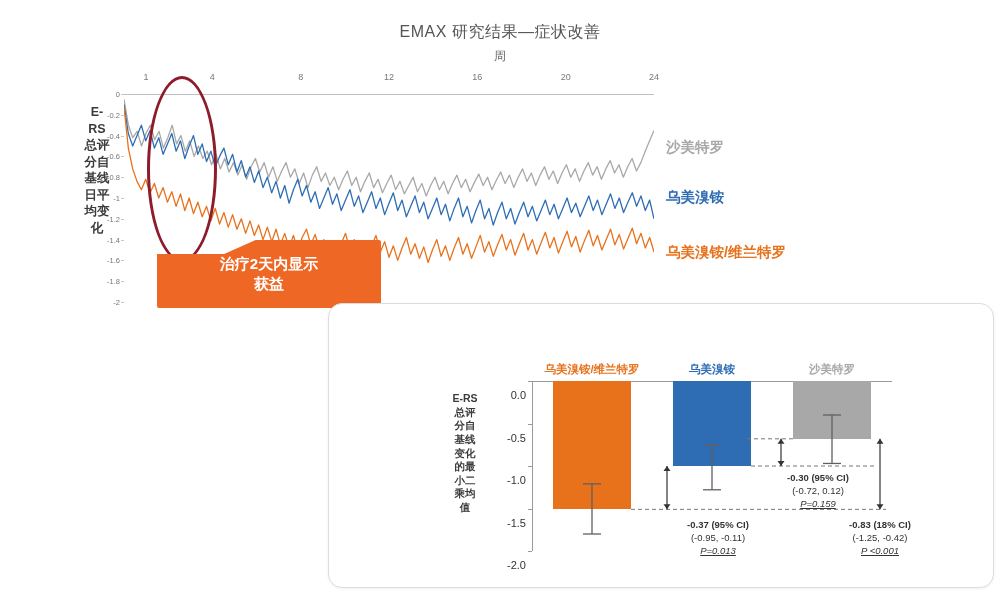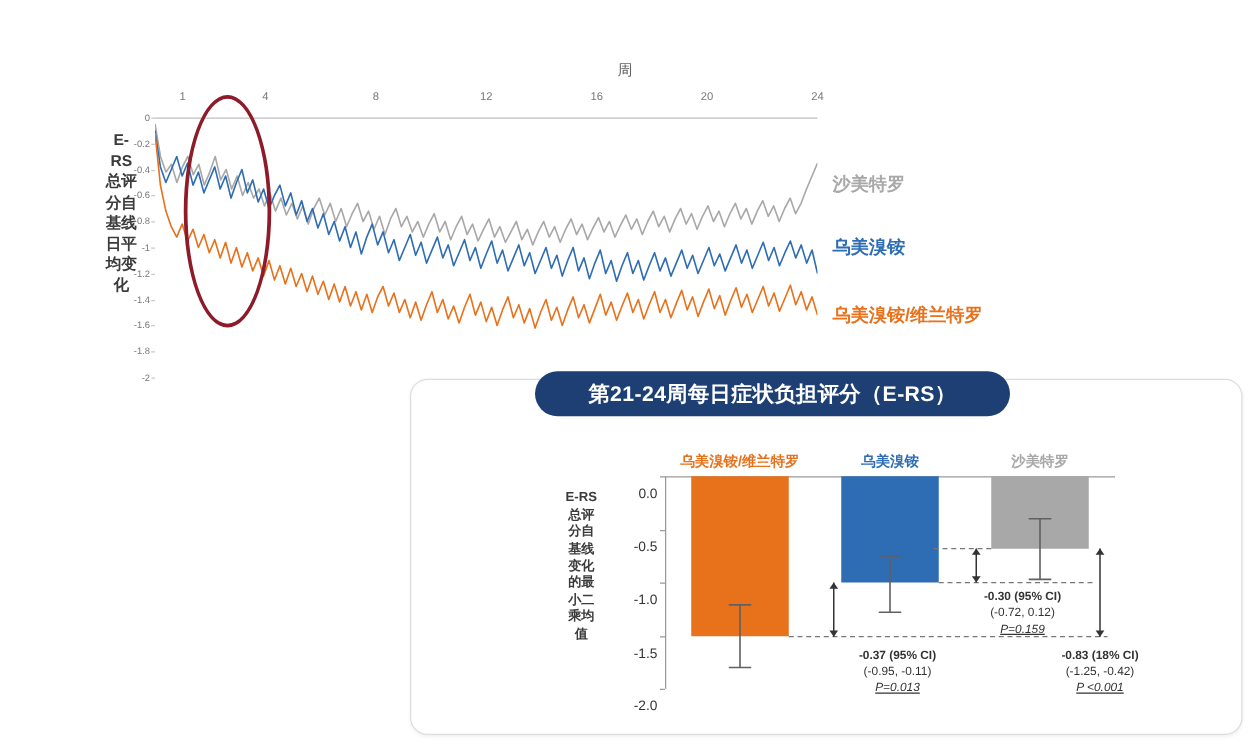--- a/index.html
+++ b/index.html
@@ -98,20 +98,21 @@
     transform:translateX(-50%);white-space:nowrap;
   }
   .stat-block .b{font-weight:bold;}
   .stat-block .p{font-style:italic;text-decoration:underline;}
 </style>
 </head>
 <body>
 
 <div class="stage">
 
+  <div class="main-title">EMAX 研究结果—症状改善</div>
   <div class="weeks-label">周</div>
 
   <div class="ylab-main">
     <span>E-RS</span>
     <span>总评</span>
     <span>分自</span>
     <span>基线</span>
     <span>日平</span>
     <span>均变</span>
     <span>化</span>
@@ -154,27 +155,32 @@
       </div>
     <svg id="mainSvg" width="530" height="208" style="position:absolute;left:0;top:22px;">
         <path d="M0.00,5.20L4.38,31.20L8.76,43.68L13.14,37.44L17.52,52.00L21.90,39.52L26.28,31.20L30.66,45.76L35.04,37.44L39.42,54.08L43.80,43.68L48.18,31.20L52.56,49.92L56.94,41.60L61.32,57.20L65.70,46.80L70.08,62.40L74.46,52.00L78.84,64.48L83.22,57.20L87.60,70.72L91.98,60.32L96.36,74.88L100.74,64.48L105.12,78.00L109.50,68.64L113.88,81.12L118.26,70.72L122.64,85.28L127.02,72.80L131.40,64.48L135.79,78.00L140.17,68.64L144.55,83.20L148.93,72.80L153.31,87.36L157.69,76.96L162.07,68.64L166.45,83.20L170.83,74.88L175.21,89.44L179.59,79.04L183.97,93.60L188.35,81.12L192.73,72.80L197.11,87.36L201.49,79.04L205.87,91.52L210.25,83.20L214.63,95.68L219.01,85.28L223.39,76.96L227.77,91.52L232.15,83.20L236.53,97.76L240.91,87.36L245.29,79.04L249.67,93.60L254.05,85.28L258.43,98.80L262.81,89.44L267.19,81.12L271.57,95.68L275.95,87.36L280.33,99.84L284.71,91.52L289.09,83.20L293.47,97.76L297.85,89.44L302.23,101.92L306.61,91.52L310.99,83.20L315.37,95.68L319.75,87.36L324.13,99.84L328.51,89.44L332.89,81.12L337.27,93.60L341.65,85.28L346.03,97.76L350.41,88.40L354.79,80.08L359.17,91.52L363.55,83.20L367.93,95.68L372.31,86.32L376.69,78.00L381.07,89.44L385.45,81.12L389.83,93.60L394.21,83.20L398.60,74.88L402.98,87.36L407.36,79.04L411.74,91.52L416.12,81.12L420.50,72.80L424.88,85.28L429.26,76.96L433.64,89.44L438.02,79.04L442.40,70.72L446.78,83.20L451.16,74.88L455.54,87.36L459.92,76.96L464.30,68.64L468.68,81.12L473.06,72.80L477.44,85.28L481.82,74.88L486.20,66.56L490.58,79.04L494.96,70.72L499.34,83.20L503.72,72.80L508.10,64.48L512.48,76.96L516.86,68.64L521.24,57.20L525.62,46.80L530.00,36.40" fill="none" stroke="#a8a8a8" stroke-width="1.3" stroke-linejoin="round"></path>
         <path d="M0.00,10.40L4.34,39.52L8.69,52.00L13.03,41.60L17.38,31.20L21.72,46.80L26.07,36.40L30.41,54.08L34.75,43.68L39.10,60.32L43.44,49.92L47.79,39.52L52.13,57.20L56.48,46.80L60.82,64.48L65.16,52.00L69.51,41.60L73.85,60.32L78.20,49.92L82.54,67.60L86.89,57.20L91.23,72.80L95.57,62.40L99.92,54.08L104.26,70.72L108.61,60.32L112.95,78.00L117.30,66.56L121.64,83.20L125.98,72.80L130.33,88.40L134.67,76.96L139.02,93.60L143.36,83.20L147.70,98.80L152.05,87.36L156.39,104.00L160.74,91.52L165.08,109.20L169.43,95.68L173.77,85.28L178.11,101.92L182.46,91.52L186.80,108.16L191.15,97.76L195.49,114.40L199.84,104.00L204.18,93.60L208.52,110.24L212.87,99.84L217.21,116.48L221.56,106.08L225.90,95.68L230.25,112.32L234.59,101.92L238.93,118.56L243.28,108.16L247.62,97.76L251.97,114.40L256.31,104.00L260.66,120.64L265.00,109.20L269.34,98.80L273.69,116.48L278.03,106.08L282.38,122.72L286.72,112.32L291.07,101.92L295.41,118.56L299.75,108.16L304.10,124.80L308.44,114.40L312.79,104.00L317.13,120.64L321.48,110.24L325.82,126.88L330.16,114.40L334.51,104.00L338.85,122.72L343.20,112.32L347.54,128.96L351.89,116.48L356.23,106.08L360.57,124.80L364.92,114.40L369.26,131.04L373.61,118.56L377.95,108.16L382.30,124.80L386.64,114.40L390.98,130.00L395.33,118.56L399.67,108.16L404.02,122.72L408.36,112.32L412.70,126.88L417.05,116.48L421.39,106.08L425.74,120.64L430.08,110.24L434.43,124.80L438.77,114.40L443.11,104.00L447.46,118.56L451.80,109.20L456.15,122.72L460.49,112.32L464.84,101.92L469.18,116.48L473.52,106.08L477.87,120.64L482.21,110.24L486.56,99.84L490.90,114.40L495.25,104.00L499.59,118.56L503.93,108.16L508.28,98.80L512.62,112.32L516.97,101.92L521.31,116.48L525.66,106.08L530.00,124.80" fill="none" stroke="#2e6db4" stroke-width="1.3" stroke-linejoin="round"></path>
         <path d="M0.00,12.48L4.34,54.08L8.69,74.88L13.03,87.36L17.38,95.68L21.72,85.28L26.07,98.80L30.41,89.44L34.75,104.00L39.10,93.60L43.44,108.16L47.79,97.76L52.13,112.32L56.48,99.84L60.82,116.48L65.16,104.00L69.51,119.60L73.85,108.16L78.20,122.72L82.54,112.32L86.89,126.88L91.23,114.40L95.57,130.00L99.92,118.56L104.26,133.12L108.61,120.64L112.95,135.20L117.30,124.80L121.64,139.36L125.98,126.88L130.33,141.44L134.67,131.04L139.02,145.60L143.36,133.12L147.70,147.68L152.05,135.20L156.39,150.80L160.74,139.36L165.08,153.92L169.43,141.44L173.77,156.00L178.11,143.52L182.46,135.20L186.80,150.80L191.15,140.40L195.49,156.00L199.84,145.60L204.18,160.16L208.52,147.68L212.87,162.24L217.21,149.76L221.56,139.36L225.90,156.00L230.25,145.60L234.59,161.20L238.93,150.80L243.28,164.32L247.62,151.84L251.97,141.44L256.31,158.08L260.66,147.68L265.00,163.28L269.34,151.84L273.69,166.40L278.03,153.92L282.38,143.52L286.72,160.16L291.07,149.76L295.41,164.32L299.75,152.88L304.10,168.48L308.44,156.00L312.79,145.60L317.13,162.24L321.48,151.84L325.82,166.40L330.16,153.92L334.51,143.52L338.85,160.16L343.20,149.76L347.54,164.32L351.89,152.88L356.23,141.44L360.57,158.08L364.92,147.68L369.26,162.24L373.61,150.80L377.95,140.40L382.30,156.00L386.64,145.60L390.98,161.20L395.33,149.76L399.67,139.36L404.02,156.00L408.36,145.60L412.70,160.16L417.05,148.72L421.39,138.32L425.74,153.92L430.08,143.52L434.43,159.12L438.77,147.68L443.11,137.28L447.46,152.88L451.80,142.48L456.15,158.08L460.49,146.64L464.84,136.24L469.18,151.84L473.52,141.44L477.87,156.00L482.21,145.60L486.56,135.20L490.90,150.80L495.25,140.40L499.59,154.96L503.93,144.56L508.28,134.16L512.62,149.76L516.97,139.36L521.31,153.92L525.66,143.52L530.00,158.08" fill="none" stroke="#e8711c" stroke-width="1.3" stroke-linejoin="round"></path>
       </svg>
   </div>
 
   <div class="ellipse"></div>
 
+  <div class="callout">
+    <div>
+      <div>治疗2天内显示</div>
+      <div>获益</div>
+    </div>
+  </div>
 
   <div class="series-label" style="left:666px;top:138px;color:#a8a8a8;">沙美特罗</div>
   <div class="series-label" style="left:666px;top:188px;color:#2e6db4;">乌美溴铵</div>
   <div class="series-label" style="left:666px;top:243px;color:#e8711c;">乌美溴铵/维兰特罗</div>
 
   <div class="inset-card"></div>
-  <div class="inset-banner">第21-24周每日症状负担评分（E-RS）</div>
 
   <div class="ylab-inset">
     <span>E-RS</span>
     <span>总评</span>
     <span>分自</span>
     <span>基线</span>
     <span>变化</span>
     <span>的最</span>
     <span>小二</span>
     <span>乘均</span>

